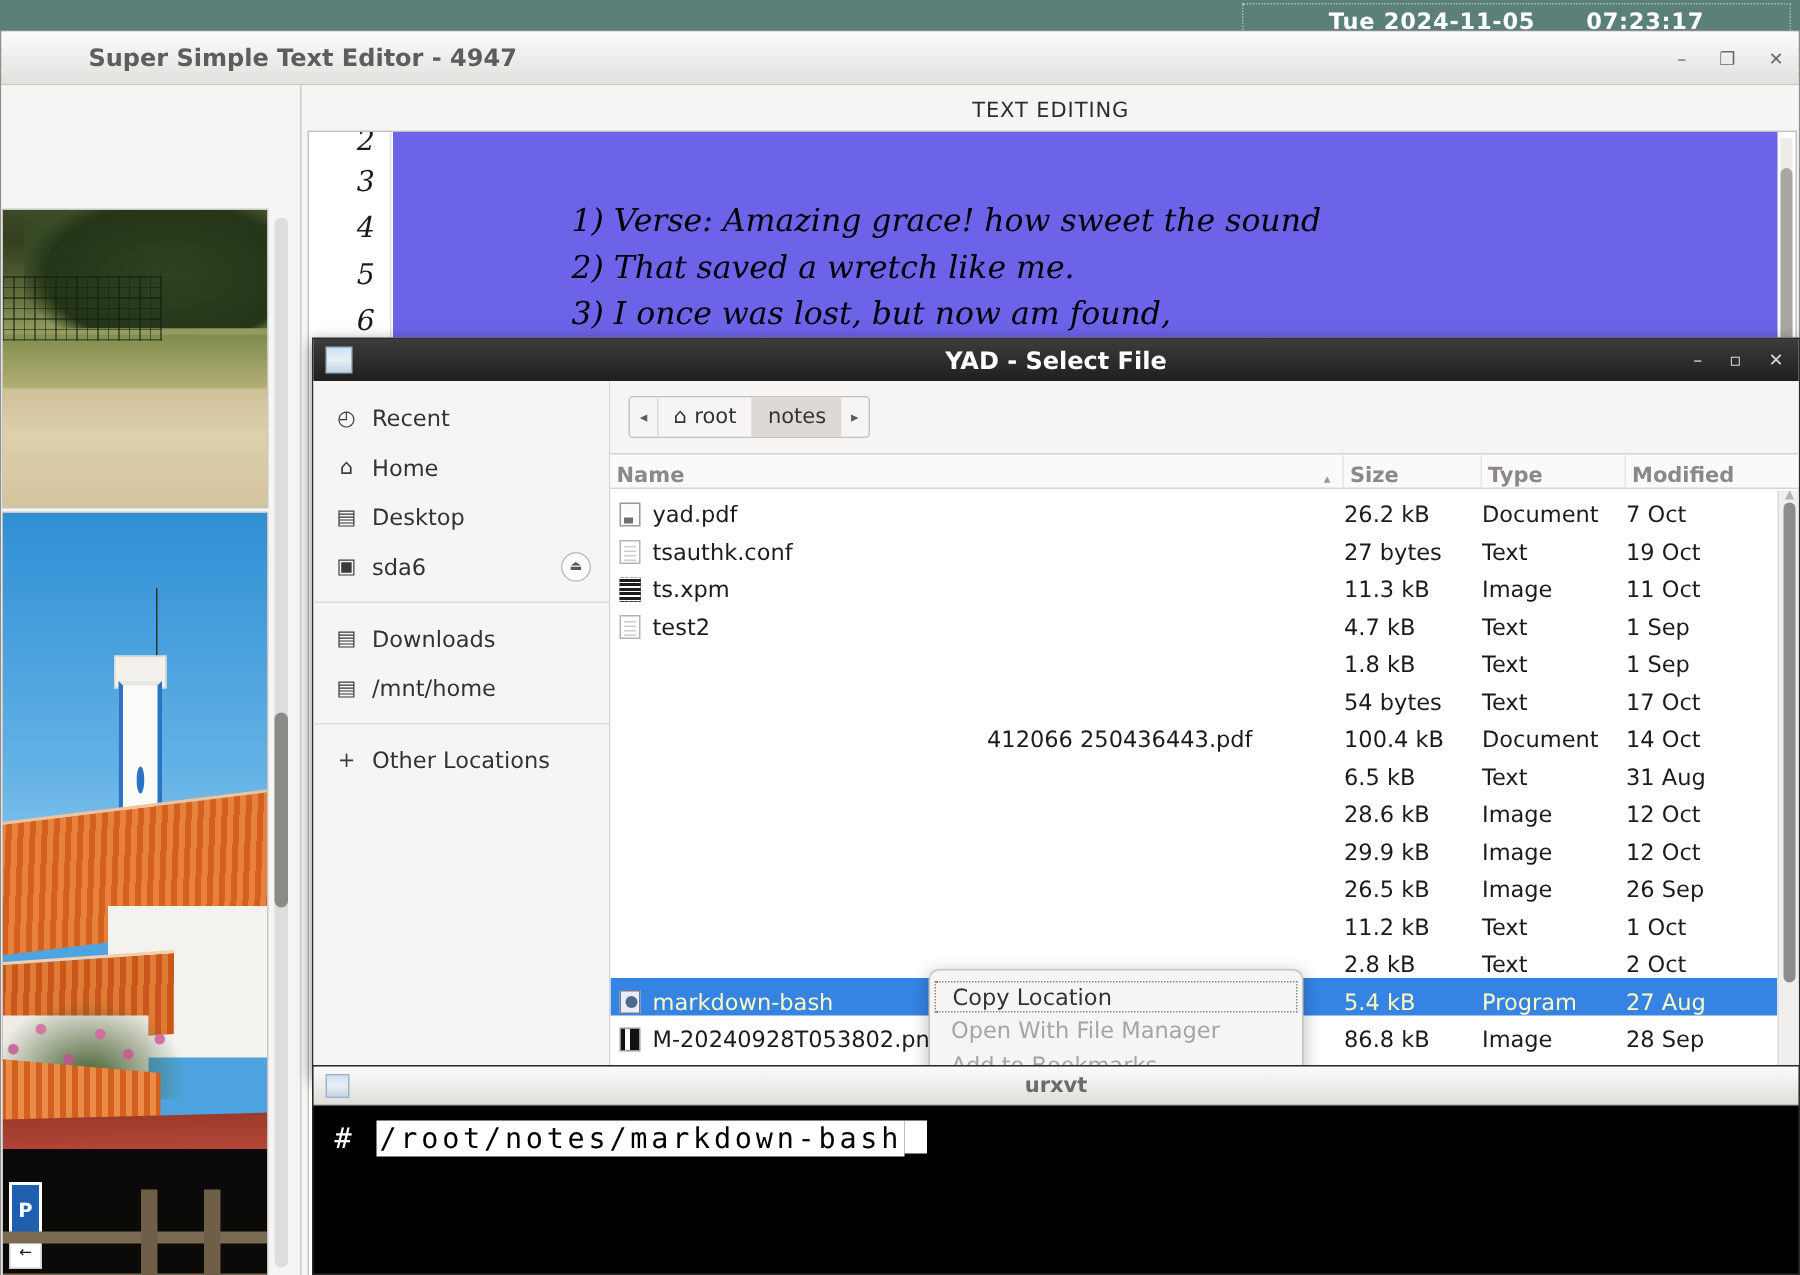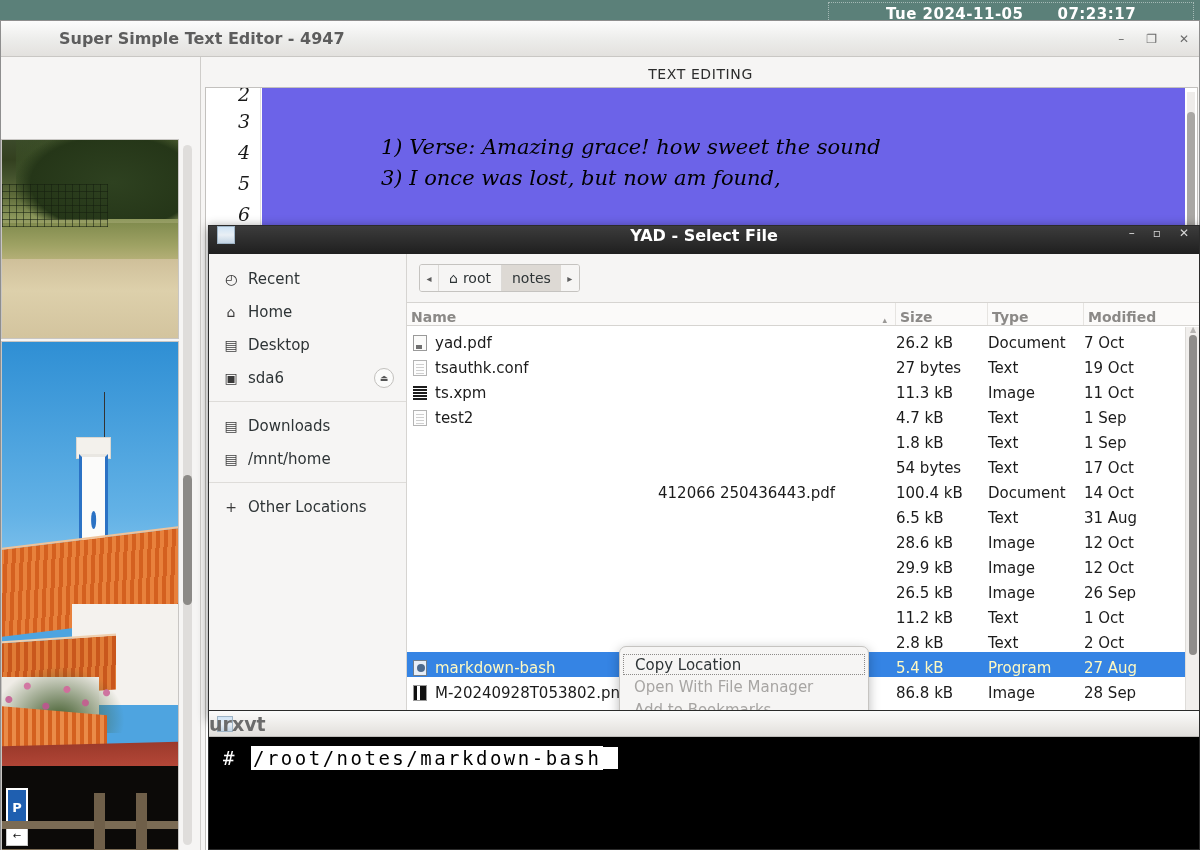--- a/index.html
+++ b/index.html
@@ -182,21 +182,21 @@
   .editor-vscroll .thumb { position:absolute; left:0; top:20px; width:8px; height:200px; background:#a9a7a4; border-radius:4px; }
 
   
   .yad {
     position: absolute; left: 208px; top: 225px; width: 992px; height: 494px;
     border: 1px solid #2b2b2b; background: #fff;
     box-shadow: 0 2px 10px rgba(0,0,0,.45);
   }
   .yad-title {
     height: 28px; background: linear-gradient(180deg,#3c3c3c 0%, #1f1f1f 100%);
-    display:flex; position:relative;
+    display:flex; align-items:center; position:relative;
   }
   .yad-icon {
     width: 18px; height: 18px; margin-left: 8px;
     background: linear-gradient(180deg,#cfe3f5 0%,#e9eff5 50%,#c3d4e4 100%);
     border: 1px solid #9fb4c6;
   }
   .yad-title-text {
     position:absolute; left:0; right:0; text-align:center;
     color:#fff; font-weight:bold; font-size:16px;
   }
@@ -298,22 +298,22 @@
     background:#000; border:1px solid #2b2b2b; z-index: 50;
   }
   .term-title {
     height: 26px; position:relative; display:flex; align-items:center;
     background: linear-gradient(180deg,#fbfbfb 0%,#eceae7 60%,#e0dedb 100%);
     border-bottom:1px solid #bdbbb8;
   }
   .term-ico { width:16px; height:16px; margin-left:8px;
     background: linear-gradient(180deg,#cfe3f5 0%,#e9eff5 50%,#c3d4e4 100%);
     border:1px solid #9fb4c6; }
-  .term-title-text { position:absolute; left:0; right:0; text-align:left;
-    font-weight:bold; font-size:19px; color:#6b6b6b; }
+  .term-title-text { position:absolute; left:0; right:0; text-align:center;
+    font-weight:bold; font-size:14px; color:#6b6b6b; }
   .term-screen { padding: 10px 0 0 14px; color:#fff;
     font-family:"DejaVu Sans Mono","Liberation Mono",monospace; font-size:19px;
     letter-spacing: 2.5px; display:flex; align-items:center; gap: 14px; }
   .term-prompt { color:#fff; }
   .term-path { background:#fff; color:#000; padding: 1px 2px; }
   .term-cursor { display:inline-block; width:15px; height:22px; background:#fff;
     vertical-align:-4px; }
 </style>
 </head>
 <body>
@@ -385,20 +385,21 @@
           <div class="sel-block"></div>
           <div class="gutter">
             <div>2</div>
             <div>3</div>
             <div>4</div>
             <div>5</div>
             <div>6</div>
           </div>
           <div class="doc-lines">
             <div>1) Verse: Amazing grace! how sweet the sound</div>
+            <div>2) That saved a wretch like me.</div>
             <div>3) I once was lost, but now am found,</div>
           </div>
           <div class="editor-vscroll">
             <div class="thumb"></div>
           </div>
         </div>
       </div>
 
     </div>
   </div>

